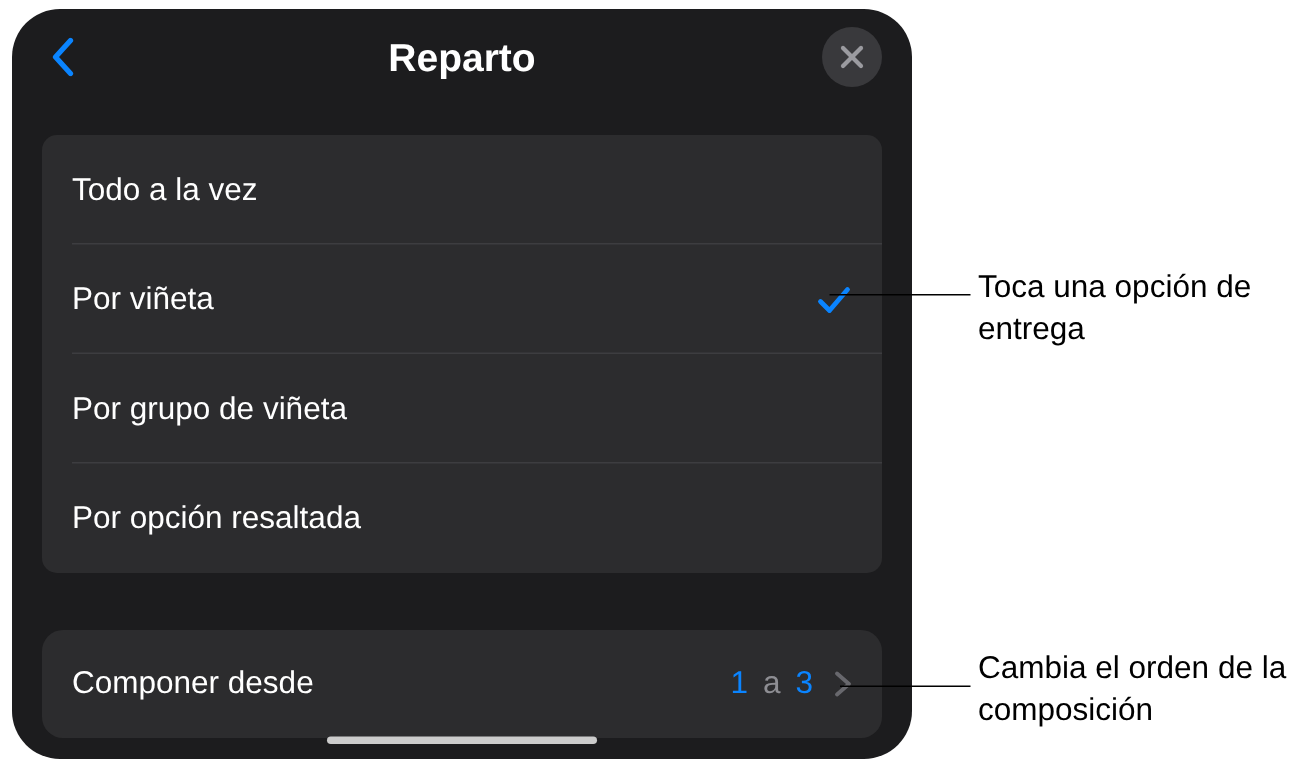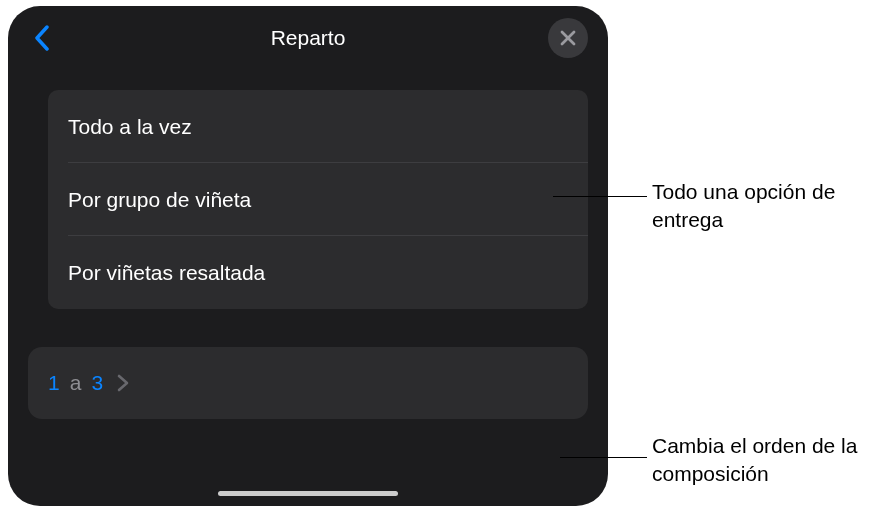--- a/index.html
+++ b/index.html
@@ -40,22 +40,22 @@
       align-items: center;
       justify-content: center;
       cursor: pointer;
     }
     .back-chevron svg {
       width: 18px;
       height: 26px;
     }
     .title {
       color: #fff;
-      font-size: 21px;
-      font-weight: 400;
+      font-size: 26px;
+      font-weight: 700;
       position: absolute;
       left: 50%;
       transform: translateX(-50%);
     }
     .close-btn {
       width: 40px;
       height: 40px;
       border-radius: 50%;
       background: #39393c;
       display: flex;
@@ -67,21 +67,20 @@
       width: 18px;
       height: 18px;
     }
     .content {
       padding: 20px 20px 0 20px;
     }
     .list-group {
       background: #2c2c2e;
       border-radius: 10px;
       overflow: hidden;
-      margin-left: 20px;
     }
     .list-row {
       display: flex;
       align-items: center;
       justify-content: space-between;
       height: 73px;
       padding: 0 20px;
       cursor: pointer;
       position: relative;
     }
@@ -178,45 +177,52 @@
     </div>
   </div>
 
   <div class="content">
     <div class="list-group">
 
       <div class="list-row">
         <span class="row-label">Todo a la vez</span>
       </div>
 
+      <div class="list-row">
+        <span class="row-label">Por viñeta</span>
+        <svg class="checkmark" viewBox="0 0 24 24">
+          <polyline points="3,13 9,19 21,5" fill="none" stroke="#0a84ff" stroke-width="3.2" stroke-linecap="round" stroke-linejoin="round"></polyline>
+        </svg>
+      </div>
 
       <div class="list-row">
         <span class="row-label">Por grupo de viñeta</span>
       </div>
 
       <div class="list-row">
-        <span class="row-label">Por viñetas resaltada</span>
+        <span class="row-label">Por opción resaltada</span>
       </div>
 
     </div>
 
     <div class="compose-group">
       <div class="compose-row">
+        <span class="row-label">Componer desde</span>
         <div class="compose-right">
           <span class="num-blue">1</span>
           <span class="txt-gray">a</span>
           <span class="num-blue">3</span>
           <svg class="disclosure" viewBox="0 0 12 18">
             <polyline points="2,2 10,9 2,16" fill="none" stroke="#68686d" stroke-width="2.6" stroke-linecap="round" stroke-linejoin="round"></polyline>
           </svg>
         </div>
       </div>
     </div>
   </div>
 
   <div class="home-indicator"></div>
 </div>
 
 <div class="callout-line" style="left:553px; top:196px; width:94px;"></div>
 <div class="callout-line" style="left:560px; top:457px; width:87px;"></div>
 
-<div class="callout callout-1">Todo una opción de entrega</div>
+<div class="callout callout-1">Toca una opción de entrega</div>
 <div class="callout callout-2">Cambia el orden de la composición</div>
 
 </body></html>

